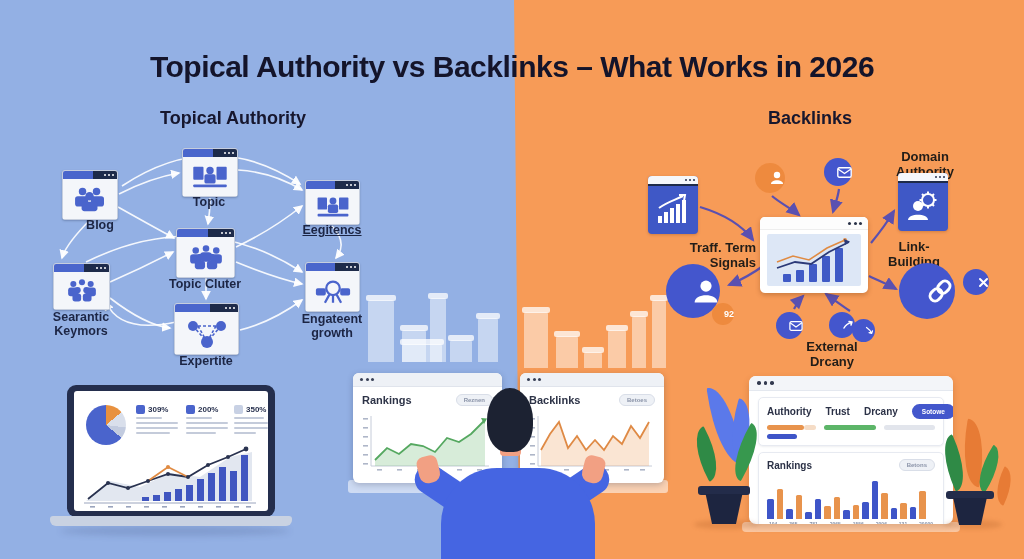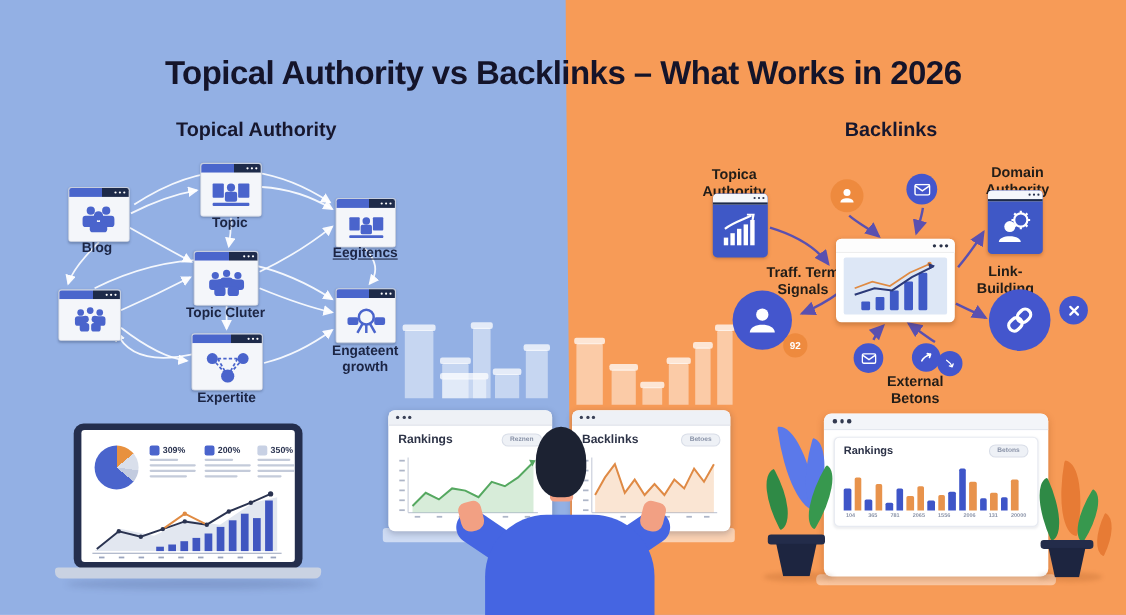--- a/index.html
+++ b/index.html
@@ -71,21 +71,21 @@
   #hand-left{left:418px;top:456px;transform:rotate(-14deg);}
   #hand-right{left:583px;top:456px;transform:rotate(14deg);}
   
   .icon-card{position:absolute;background:#3f58c6;border-radius:4px;overflow:hidden;
     box-shadow:0 1px 3px rgba(90,40,0,.25);display:flex;flex-direction:column;}
   .icon-card .bar{height:8px;background:#f5f7fb;border-bottom:2px solid #1e2b4a;
     display:flex;align-items:center;justify-content:flex-end;gap:2px;padding-right:3px;}
   .icon-card .bar i{width:2px;height:2px;border-radius:50%;background:#29324e;display:block;}
   .icon-card .body{flex:1;display:flex;align-items:center;justify-content:center;}
   .rlabel{position:absolute;font-size:13px;font-weight:800;color:#221d18;text-align:center;line-height:1.15;}
-  .circle-icon{position:absolute;border-radius:50%;display:flex;align-items:center;justify-content:center;}
+  .circle-icon{position:absolute;border-radius:50%;display:flex;align-items:center;justify-content:flex-end;}
   .c-blue{background:#4456cd;}
   .c-orange{background:#ee8a3e;}
   
   #growth-window{position:absolute;left:760px;top:217px;width:108px;height:76px;background:#fff;
     border-radius:5px;box-shadow:0 2px 5px rgba(90,40,0,.28);overflow:hidden;}
   #growth-window .head{height:12px;background:#fdfdfd;border-bottom:1px solid #eee;
     display:flex;align-items:center;justify-content:flex-end;gap:2.5px;padding-right:6px;}
   #growth-window .head i{width:3px;height:3px;border-radius:50%;background:#2a3248;display:block;}
   #growth-panel{margin:4px 7px;background:#dde7f6;border-radius:2px;height:52px;
     display:flex;align-items:center;justify-content:center;}
@@ -162,21 +162,21 @@
         <svg width="38" height="28" viewBox="0 0 40 30" fill="#4a64cc">
       <circle cx="12" cy="7" r="4"></circle>
           <circle cx="27" cy="7" r="4"></circle>
           <circle cx="19.5" cy="12" r="4.5"></circle>
       <rect x="4" y="12" width="14" height="11" rx="3"></rect>
           <rect x="21" y="12" width="14" height="11" rx="3"></rect>
           <rect x="11" y="18" width="17" height="10" rx="3"></rect>
     </svg>
       </div>
   </div>
-  <div class="node-label" style="left:42px;top:219px;width:60px;text-align:right;">Blog</div>
+  <div class="node-label" style="left:70px;top:219px;width:60px;">Blog</div>
 
   <div class="node-card" style="left:182px;top:148px;width:54px;height:47px;">
     <div class="bar">
         <i></i>
         <i></i>
         <i></i>
       </div>
     <div class="body">
         <svg width="38" height="26" viewBox="0 0 40 28" fill="#4a64cc">
       <rect x="2" y="3" width="11" height="14" rx="1"></rect>
@@ -243,20 +243,21 @@
           <circle cx="30" cy="7" r="3.5"></circle>
           <circle cx="15" cy="14" r="3.5"></circle>
           <circle cx="25" cy="14" r="3.5"></circle>
       <rect x="4" y="11" width="12" height="10" rx="3"></rect>
           <rect x="24" y="11" width="12" height="10" rx="3"></rect>
           <rect x="9" y="18" width="10" height="9" rx="3"></rect>
           <rect x="21" y="18" width="10" height="9" rx="3"></rect>
     </svg>
       </div>
   </div>
+  <div class="node-label" style="left:35px;top:311px;width:92px;">Searantic Keymors</div>
 
   <div class="node-card" style="left:305px;top:262px;width:53px;height:48px;">
     <div class="bar">
         <i></i>
         <i></i>
         <i></i>
       </div>
     <div class="body">
         <svg width="36" height="28" viewBox="0 0 40 30">
       <circle cx="20" cy="12" r="7.5" fill="none" stroke="#4a64cc" stroke-width="2.5"></circle>
@@ -390,25 +391,24 @@
       <path d="M772,196 C780,203 792,209 799,215"></path>
       <path d="M839,189 C838,197 835,205 833,212"></path>
       <path d="M871,243 C880,232 888,221 894,211"></path>
       <path d="M763,266 C752,274 741,280 729,285"></path>
       <path d="M869,276 C879,281 889,285 896,289"></path>
       <path d="M794,309 C797,303 800,299 803,296"></path>
       <path d="M850,311 C841,305 833,299 826,294"></path>
     </g>
   </svg>
 
-  <div class="rlabel" style="left:620px;top:152px;width:95px;">Topica Authority</div>
   <div class="rlabel" style="left:875px;top:150px;width:100px;">Domain Authority</div>
-  <div class="rlabel" style="left:676px;top:241px;width:108px;">Traff. Term Signals</div>
+  <div class="rlabel" style="left:648px;top:241px;width:108px;text-align:right;">Traff. Term Signals</div>
   <div class="rlabel" style="left:873px;top:240px;width:82px;">Link-Building</div>
-  <div class="rlabel" style="left:783px;top:340px;width:98px;">External Betons</div>
+  <div class="rlabel" style="left:783px;top:340px;width:98px;">External Drcany</div>
 
   <div class="icon-card" style="left:648px;top:176px;width:50px;height:58px;">
     <div class="bar">
         <i></i>
         <i></i>
         <i></i>
       </div>
     <div class="body">
         <svg width="36" height="32" viewBox="0 0 36 32">
       <g fill="#fff">
@@ -600,20 +600,35 @@
   <div id="person-torso"></div>
 
   <div id="dash-base"></div>
   <div id="dash-window">
     <div class="head">
         <i></i>
         <i></i>
         <i></i>
       </div>
     <div class="dash-panel">
+      <div id="metric-row">
+        <span class="metric-name">Authority</span>
+        <span class="metric-name">Trust</span>
+        <span class="metric-name">Drcany</span>
+        <button id="dash-btn">Sotowe</button>
+      </div>
+      <div style="display:flex;gap:8px;margin-top:6px;align-items:center;">
+        <div class="pbar" style="width:40px;background:#e8934c;"></div>
+        <div class="pbar" style="width:14px;background:#f5dcc6;margin-left:-8px;"></div>
+        <div class="pbar" style="width:56px;background:#5cb568;"></div>
+        <div class="pbar" style="width:56px;background:#e2e5ec;"></div>
+      </div>
+      <div class="pbar" style="width:30px;background:#3e55c8;margin-top:4px;"></div>
+    </div>
+    <div class="dash-panel">
       <div id="report-head">
         <span id="report-title">Rankings</span>
         <span class="badge">Betons</span>
       </div>
       <div id="dash-chart">
         <div class="bar" style="height:20px;background:#3e55c8;"></div>
           <div class="bar" style="height:30px;background:#e8934c;"></div>
         <div class="bar" style="height:10px;background:#3e55c8;"></div>
           <div class="bar" style="height:24px;background:#e8934c;"></div>
         <div class="bar" style="height:7px;background:#3e55c8;"></div>

